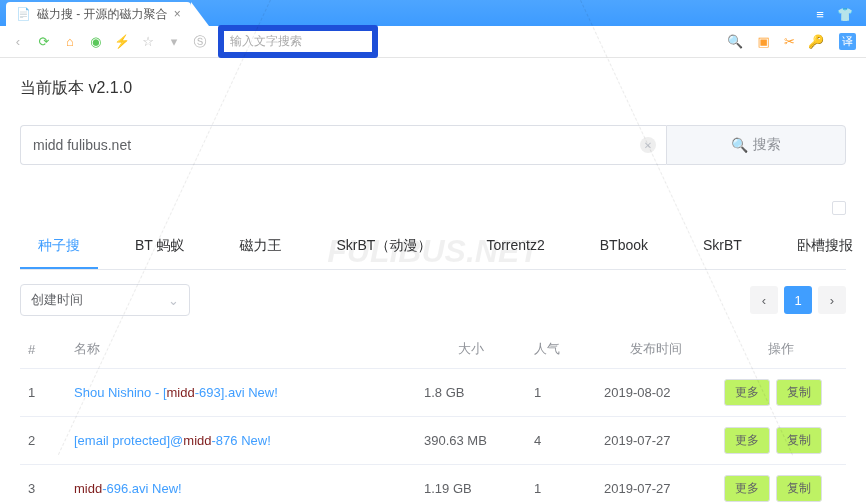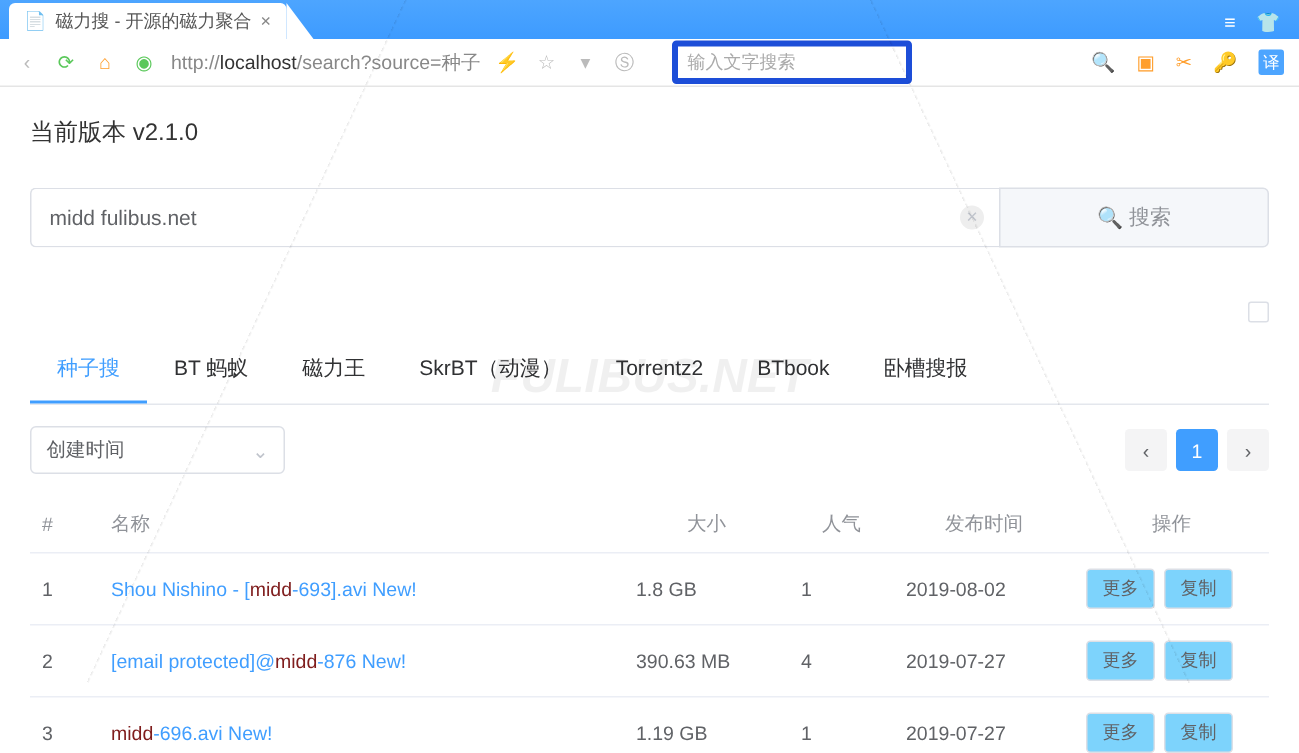--- a/index.html
+++ b/index.html
@@ -5,47 +5,47 @@
 * { margin: 0; padding: 0; box-sizing: border-box; font-family: "Microsoft YaHei", Arial, sans-serif; }
 body { width: 866px; height: 502px; background: #fff; overflow: hidden; font-size: 13px; color: #606266; }
 .browser-chrome { height: 26px; background: linear-gradient(#4da5ff, #3d9bff); display: flex; align-items: flex-end; }
 .tab { background: #fff; height: 24px; margin-left: 6px; padding: 0 10px; display: flex; align-items: center; gap: 6px; border-radius: 4px 4px 0 0; font-size: 12px; color: #555; min-width: 170px; position: relative; }
 .tab::after { content: ""; position: absolute; right: -18px; top: 0; border-style: solid; border-width: 24px 0 0 18px; border-color: transparent transparent transparent #fff; }
 .chrome-right { margin-left: auto; display: flex; gap: 14px; padding: 0 12px 4px 0; color: #fff; }
 .addr-bar { height: 32px; display: flex; align-items: center; gap: 10px; padding: 0 10px; border-bottom: 1px solid #e5e5e5; }
 .addr-bar .icn { width: 16px; height: 16px; display: flex; align-items: center; justify-content: center; }
 .url { flex: 0 0 auto; font-size: 13px; color: #888; }
 .url b { color: #333; font-weight: normal; }
-.addr-search { border: 4px solid #1d4ed8; border-radius: 3px; padding: 2px 6px; font-size: 12px; color: #aaa; width: 160px; margin-left: 14px; display: flex; align-items: center; gap: 4px; }
+.addr-search { border: 6px solid #1d4ed8; border-radius: 3px; padding: 2px 6px; font-size: 12px; color: #aaa; width: 160px; display: flex; align-items: center; gap: 4px; }
 .addr-right { margin-left: auto; display: flex; gap: 14px; align-items: center; }
 .page { padding: 20px 20px 13px 20px; }
 .version { font-size: 16px; color: #333; margin-bottom: 26px; }
 .search-row { display: flex; gap: 0; margin-bottom: 36px; }
 .search-input { flex: 1; height: 40px; border: 1px solid #dcdfe6; border-right: none; border-radius: 4px 0 0 4px; padding: 0 36px 0 12px; font-size: 14px; color: #606266; position: relative; display: flex; align-items: center; }
 .search-input .clear { position: absolute; right: 10px; color: #c0c4cc; width: 16px; height: 16px; border-radius: 50%; background: #eee; display: flex; align-items: center; justify-content: center; font-size: 10px; }
 .search-btn { width: 180px; height: 40px; border: 1px solid #dcdfe6; background: #f5f7fa; border-radius: 0 4px 4px 0; color: #909399; font-size: 14px; cursor: pointer; display: flex; align-items: center; justify-content: center; gap: 4px; }
 .remember { display: flex; justify-content: flex-end; align-items: center; gap: 6px; margin-bottom: 10px; font-size: 13px; color: #606266; }
 .checkbox { width: 14px; height: 14px; border: 1px solid #dcdfe6; border-radius: 2px; display: inline-block; }
-.tabs { display: flex; border-bottom: 1px solid #e4e7ed; font-size: 14px; color: #303133; }
+.tabs { display: flex; border-bottom: 1px solid #e4e7ed; font-size: 14px; color: #303133; gap: 19px; }
 .tabs .tabi { padding: 12px 18px; cursor: pointer; white-space: nowrap; }
 .tabs .tabi.active { color: #409eff; border-bottom: 2px solid #409eff; }
 .controls { display: flex; align-items: center; justify-content: space-between; padding: 14px 0; }
 .select { width: 170px; height: 32px; border: 1px solid #dcdfe6; border-radius: 4px; display: flex; align-items: center; justify-content: space-between; padding: 0 10px; color: #606266; font-size: 13px; }
 .pager { display: flex; gap: 6px; align-items: center; }
 .pager .pbtn { width: 28px; height: 28px; background: #f4f4f5; border-radius: 3px; display: flex; align-items: center; justify-content: center; color: #606266; font-size: 13px; cursor: pointer; }
 .pager .pbtn.active { background: #409eff; color: #fff; }
 table { width: 100%; border-collapse: collapse; font-size: 13px; }
 th, td { text-align: left; padding: 10px 8px; border-bottom: 1px solid #ebeef5; }
 th { color: #909399; font-weight: 500; }
 td { color: #606266; }
 .name-link { color: #409eff; }
 .name-link .hl { color: #7f1d1d; }
 .name-link .new { color: #409eff; }
 .ops { display: flex; gap: 6px; }
-.opbtn { padding: 4px 10px; border: 1px solid #dcdfe6; border-radius: 3px; background: #7dd3fc; font-size: 12px; color: #606266; cursor: pointer; }
+.opbtn { padding: 4px 10px; border: 1px solid #dcdfe6; border-radius: 3px; background: #bef264; font-size: 12px; color: #606266; cursor: pointer; }
 .watermark { position: fixed; top: 50%; left: 50%; transform: translate(-50%, -50%); font-size: 32px; color: rgba(0,0,0,0.06); font-weight: bold; font-style: italic; pointer-events: none; z-index: 100; }
 .wm-lines::before, .wm-lines::after { content: ""; position: fixed; top: 0; height: 502px; width: 1px; border-left: 1px dashed rgba(0,0,0,0.08); pointer-events: none; }
 .wm-lines::before { left: 270px; transform: rotate(25deg); transform-origin: top; }
 .wm-lines::after { left: 580px; transform: rotate(-25deg); transform-origin: top; }
 </style>
 </head>
 <body>
 
 <div class="browser-chrome">
   <div class="tab">
@@ -57,23 +57,20 @@
     <span>≡</span>
     <span>👕</span>
   </div>
 </div>
 
 <div class="addr-bar">
   <span class="icn" style="color:#bbb">‹</span>
   <span class="icn" style="color:#5ac85a">⟳</span>
   <span class="icn" style="color:#ff9e2c">⌂</span>
   <span class="icn" style="color:#5ac85a">◉</span>
-  <span class="url">
-    <span>http://</span><b>localhost</b><span>/search?source=种子</span>
-  </span>
   <span class="icn" style="color:#bbb">⚡</span>
   <span class="icn" style="color:#bbb">☆</span>
   <span class="icn" style="color:#bbb">▾</span>
   <span class="icn" style="color:#bbb">Ⓢ</span>
   <div class="addr-search">
     <span>输入文字搜索</span>
   </div>
   <div class="addr-right">
     <span style="color:#888">🔍</span>
     <span style="color:#ff9e2c">▣</span>
@@ -101,20 +98,21 @@
     <span class="checkbox"></span>
   </div>
 
   <div class="tabs" id="tabs">
       <div class="tabi active">种子搜</div>
       <div class="tabi">BT 蚂蚁</div>
       <div class="tabi">磁力王</div>
       <div class="tabi">SkrBT（动漫）</div>
       <div class="tabi">Torrentz2</div>
       <div class="tabi">BTbook</div>
+      <div class="tabi">SkrBT</div>
       <div class="tabi">卧槽搜报</div>
     </div>
 
   <div class="controls">
     <div class="select">
       <span>创建时间</span>
       <span style="color:#c0c4cc">⌄</span>
     </div>
     <div class="pager">
       <div class="pbtn">‹</div>
@@ -122,21 +120,21 @@
       <div class="pbtn">›</div>
     </div>
   </div>
 
   <table>
     <thead>
       <tr>
         <th style="width:46px">#</th>
         <th>名称</th>
         <th style="width:110px;text-align:center">大小</th>
-        <th style="width:70px;text-align:center">人气</th>
+        <th style="width:70px;">人气</th>
         <th style="width:120px;text-align:center">发布时间</th>
         <th style="width:130px;text-align:center">操作</th>
       </tr>
     </thead>
     <tbody id="tbody">
         <tr>
           <td>1</td>
           <td><span class="name-link">Shou Nishino - [<span class="hl">midd</span>-693].avi <span class="new">New!</span></span></td>
           <td>1.8 GB</td>
           <td>1</td>

